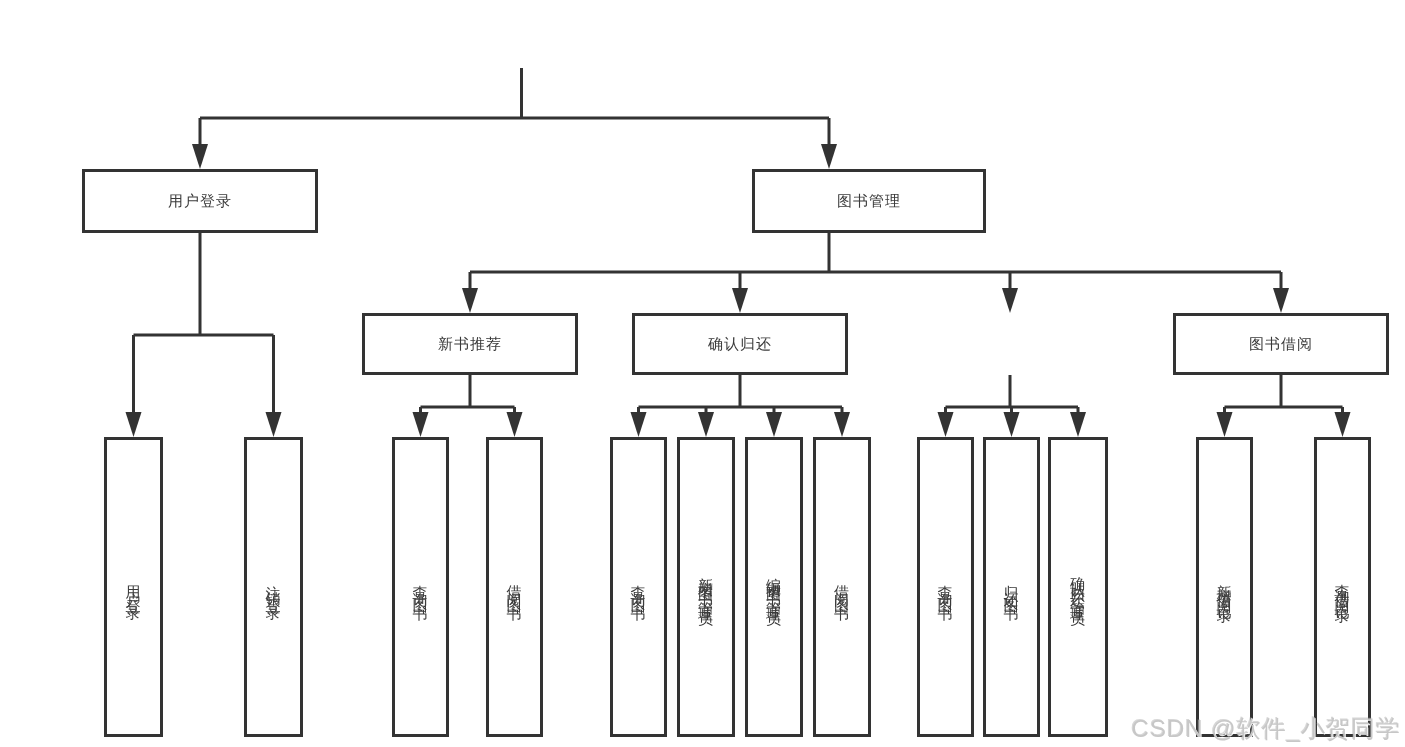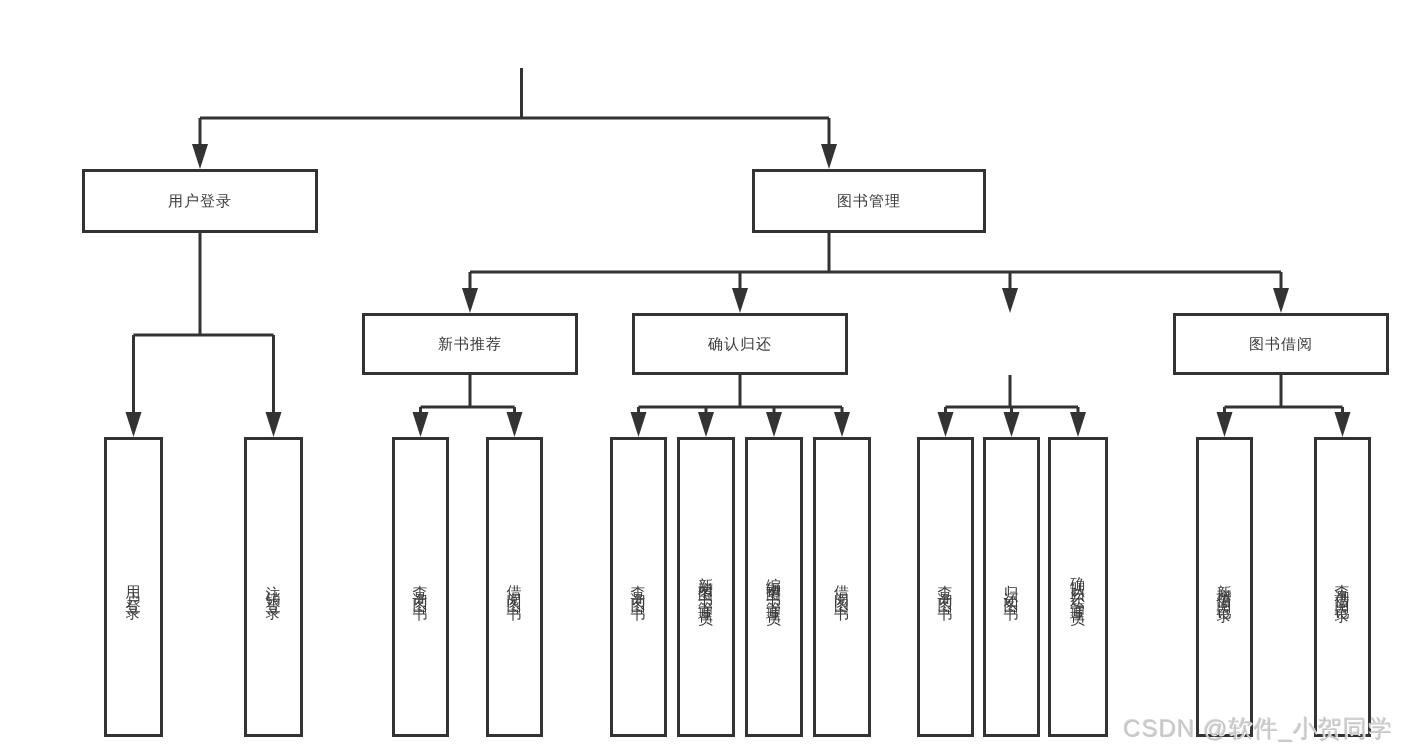--- a/index.html
+++ b/index.html
@@ -56,21 +56,21 @@
   .leaf-g3-c { left: 745px; width: 58px; }
   .leaf-g3-d { left: 813px; width: 58px; }
   .leaf-g4-a { left: 917px; }
   .leaf-g4-b { left: 983px; }
   .leaf-g4-c { left: 1048px; width: 60px; }
   .leaf-g5-a { left: 1196px; }
   .leaf-g5-b { left: 1314px; }
   .long > span { letter-spacing: 5px; }
   #watermark {
     position: absolute;
-    right: 12px;
+    right: 4px;
     bottom: 2px;
     z-index: 2;
     font-size: 24px;
     color: #c7c7c7;
     letter-spacing: 1px;
     text-shadow: 1px 1px 0 rgba(255,255,255,0.9), -1px -1px 0 rgba(140,140,140,0.35);
     white-space: nowrap;
   }
 </style>
 </head>

